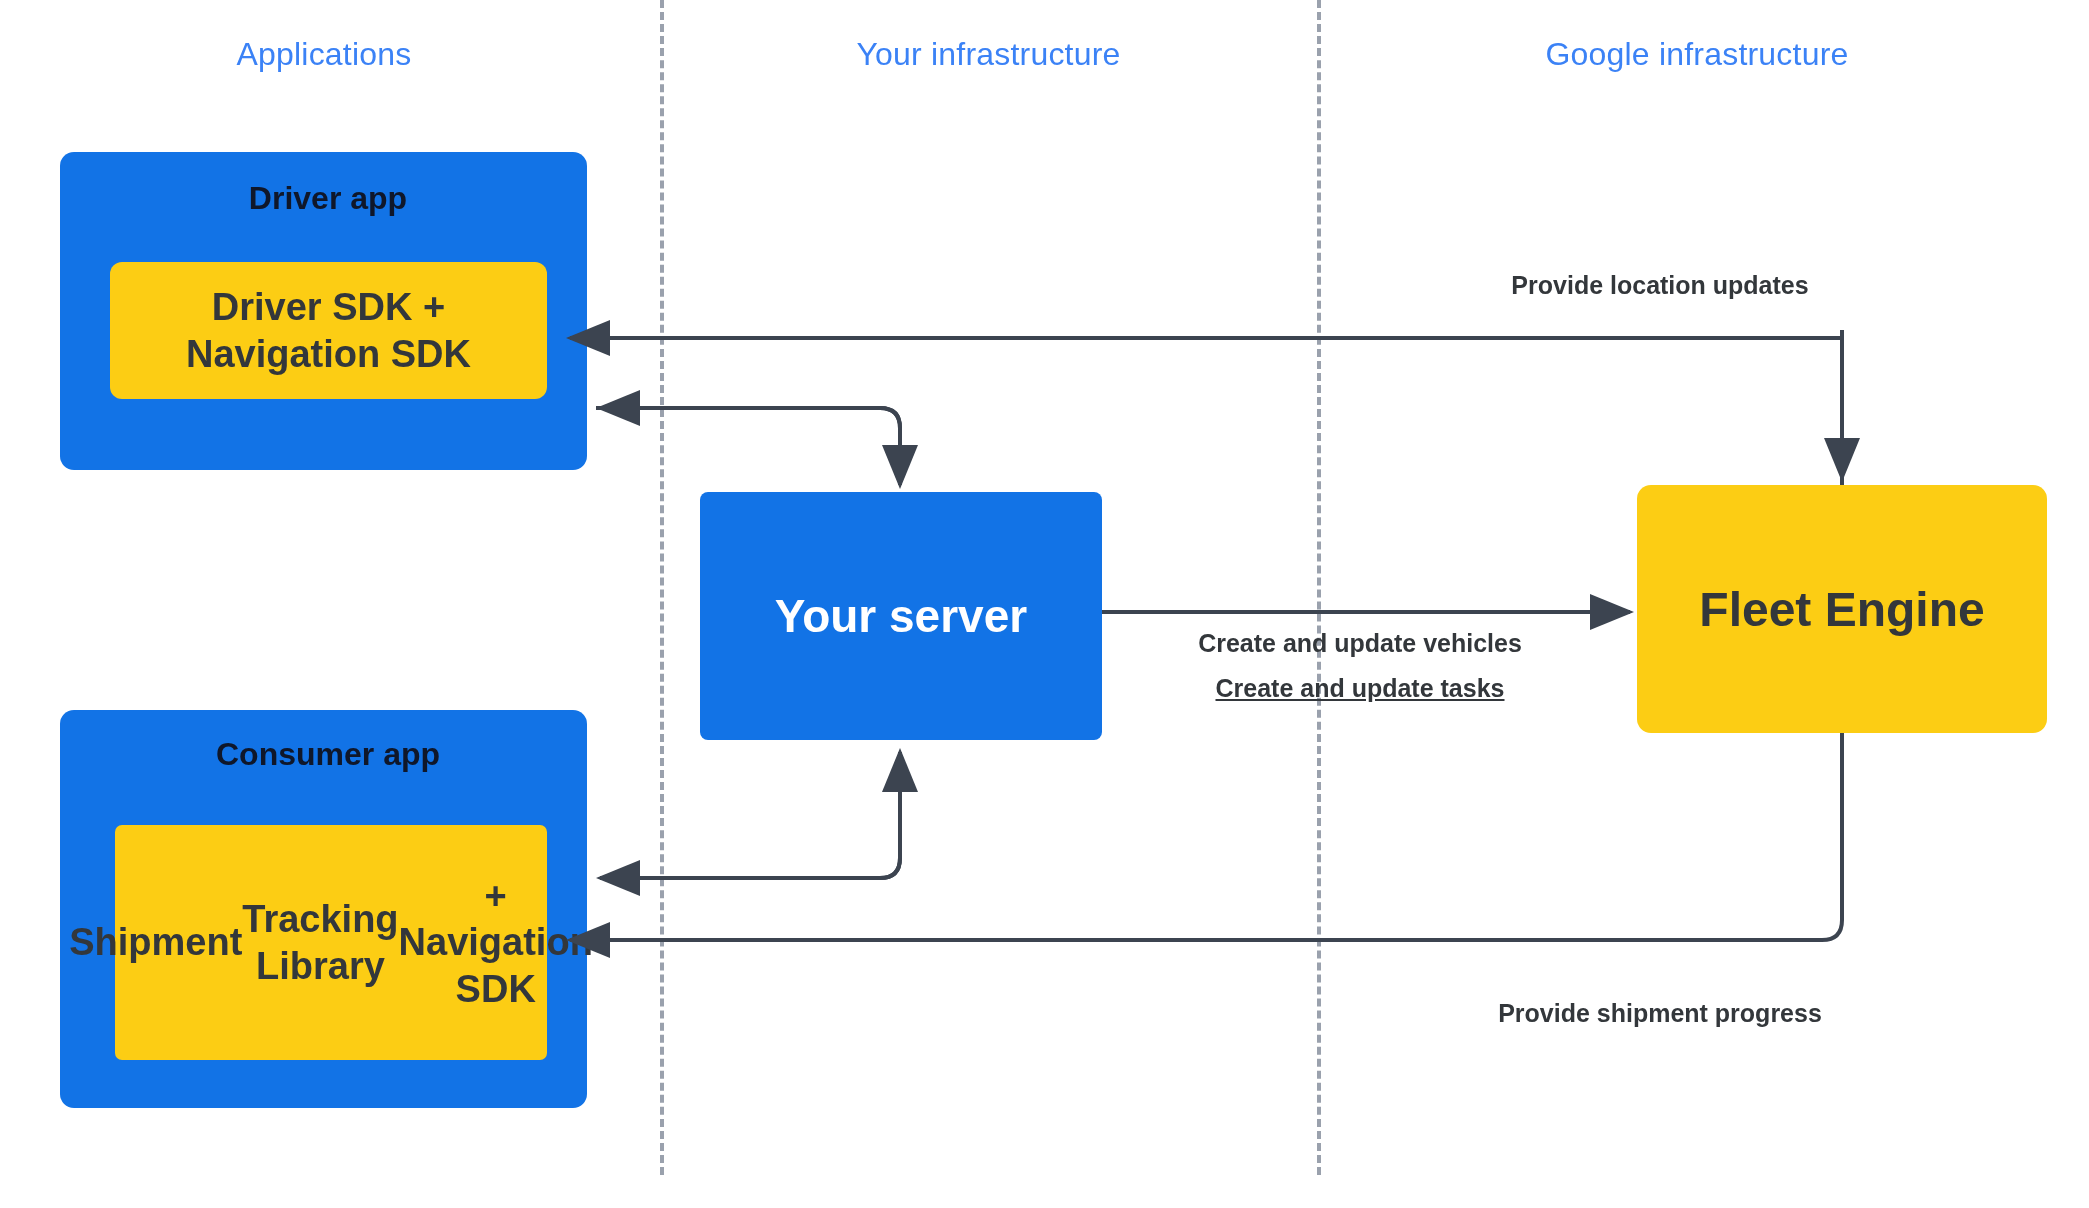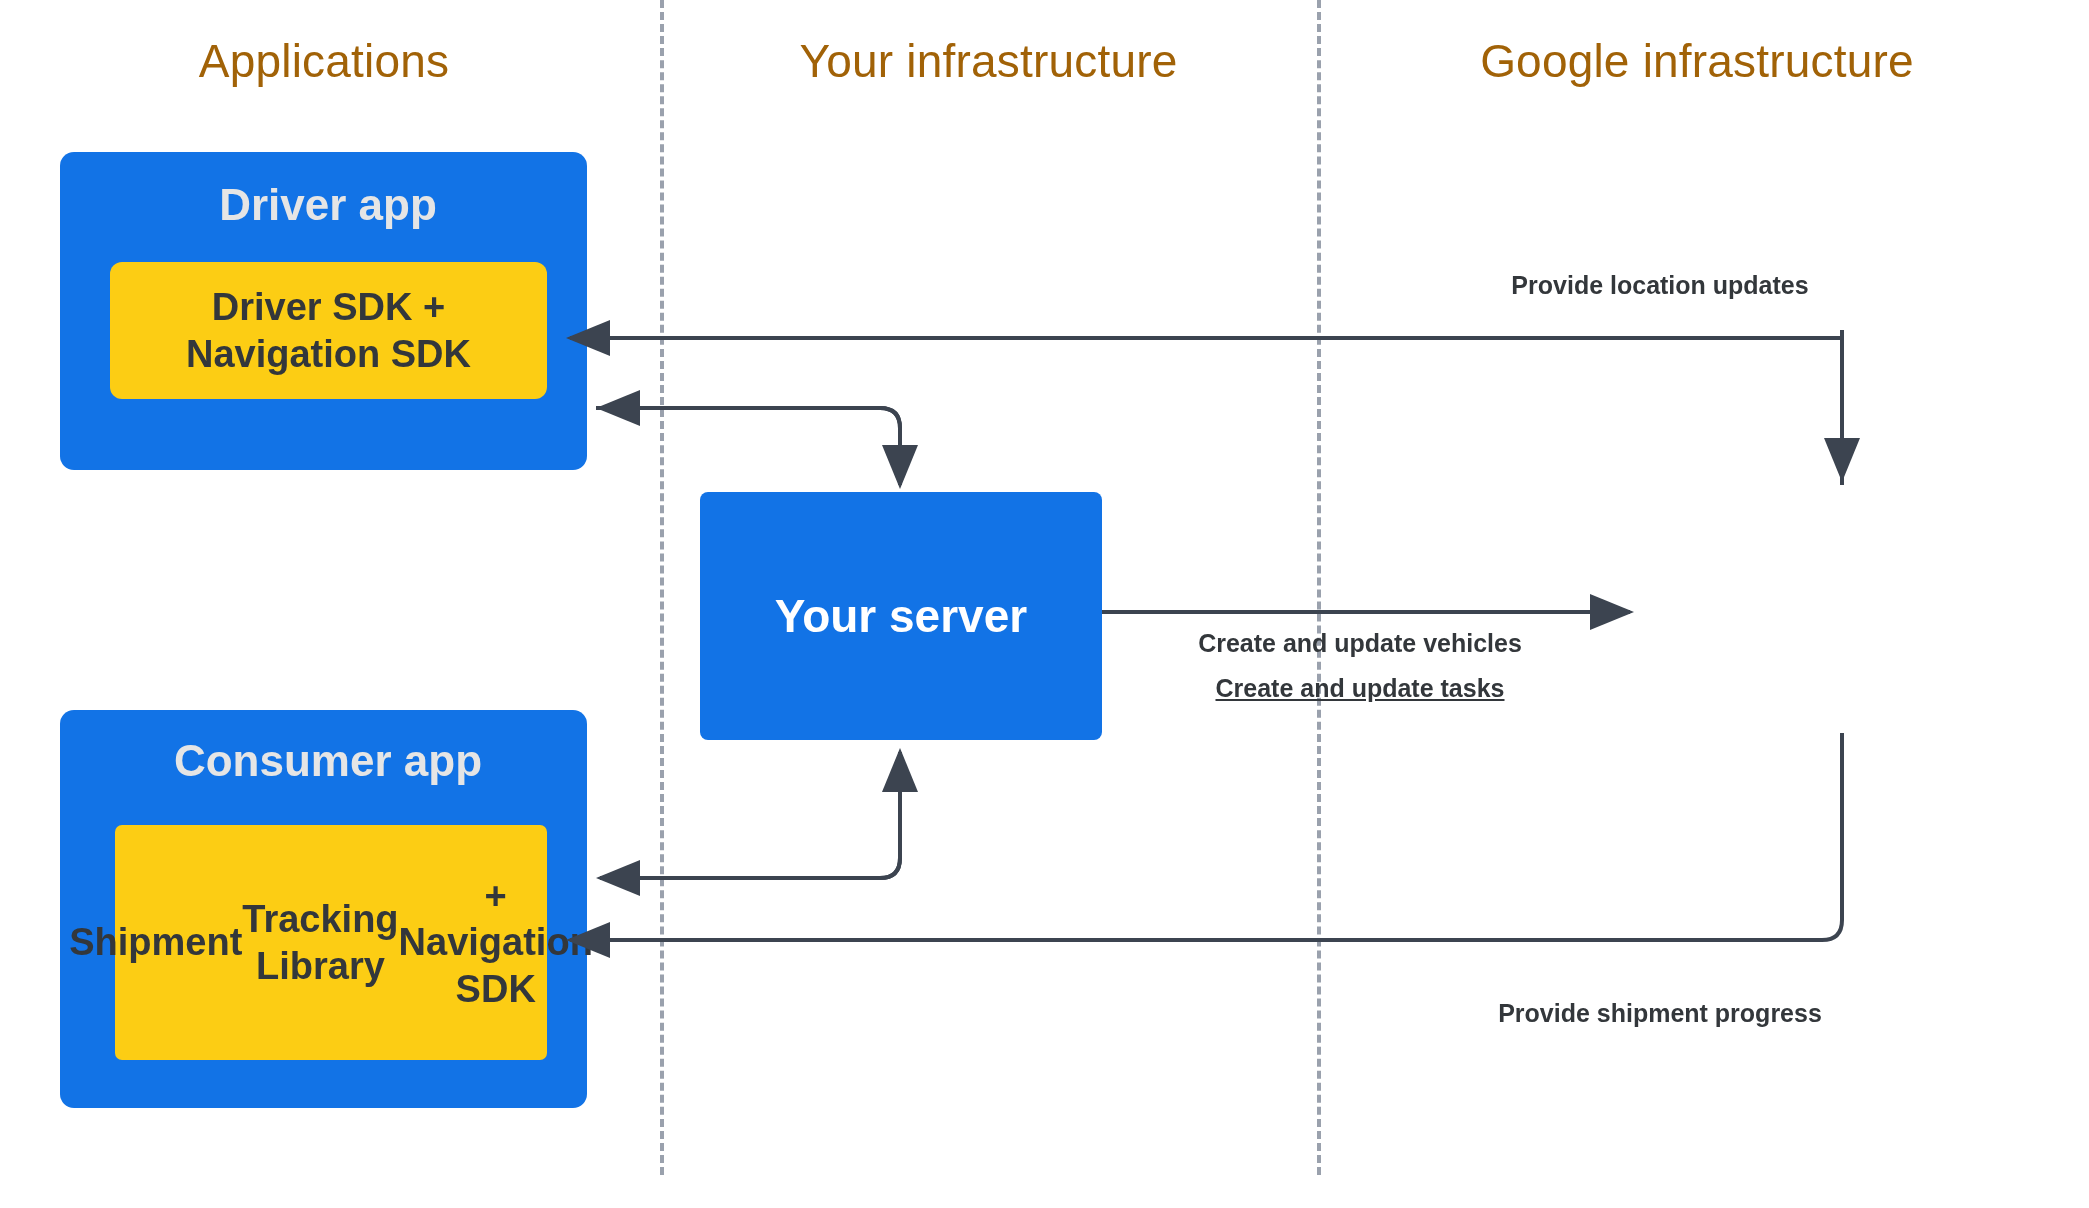--- a/index.html
+++ b/index.html
@@ -15,23 +15,23 @@
     position: relative;
     width: 2089px;
     height: 1208px;
     background: #ffffff;
     overflow: hidden;
   }
 
   
   .col-header {
     position: absolute;
-    font-size: 46px;
+    font-size: 32px;
     font-weight: 400;
-    color: #a16207;
+    color: #3b82f6;
     letter-spacing: 0.2px;
     white-space: nowrap;
     text-align: center;
     line-height: 1;
   }
 
   
   .divider {
     position: absolute;
     top: 0;
@@ -45,23 +45,23 @@
     position: absolute;
     background: #1273e6;
     border-radius: 14px;
     box-sizing: border-box;
   }
   .app-title {
     position: absolute;
     left: 0;
     right: 0;
     text-align: center;
-    color: #e5e5e5;
-    font-weight: bold;
-    font-size: 44px;
+    color: #0f172a;
+    font-weight: bold;
+    font-size: 32px;
     line-height: 1.05;
     white-space: nowrap;
     padding-left: 9px;
   }
 
   
   .sdk-box {
     position: absolute;
     background: #fccd14;
     border-radius: 12px;
@@ -154,20 +154,21 @@
     <div class="app-title" style="top:28px;">Consumer app</div>
   </div>
   <div class="sdk-box" style="left:115px; top:825px; width:432px; height:235px; flex-direction:row;border-radius:7px;">
     <span>Shipment</span>
     <span>Tracking Library</span>
     <span>+ Navigation SDK</span>
   </div>
 
   <div class="server-box" style="left:700px; top:492px; width:402px; height:248px;">Your server</div>
 
+  <div class="engine-box" style="left:1637px; top:485px; width:410px; height:248px;">Fleet Engine</div>
 
   <div class="conn-label" style="left:1400px; top:270px; width:520px;">Provide location updates</div>
 
   <div class="conn-label" style="left:1120px; top:628px; width:480px;">Create and update vehicles</div>
 
   <div class="conn-label" style="left:1120px; top:673px; width:480px;text-decoration:underline;">Create and update tasks</div>
 
   <div class="conn-label" style="left:1400px; top:998px; width:520px;">Provide shipment progress</div>
 
   <svg id="arrows" viewBox="0 0 2089 1208">

